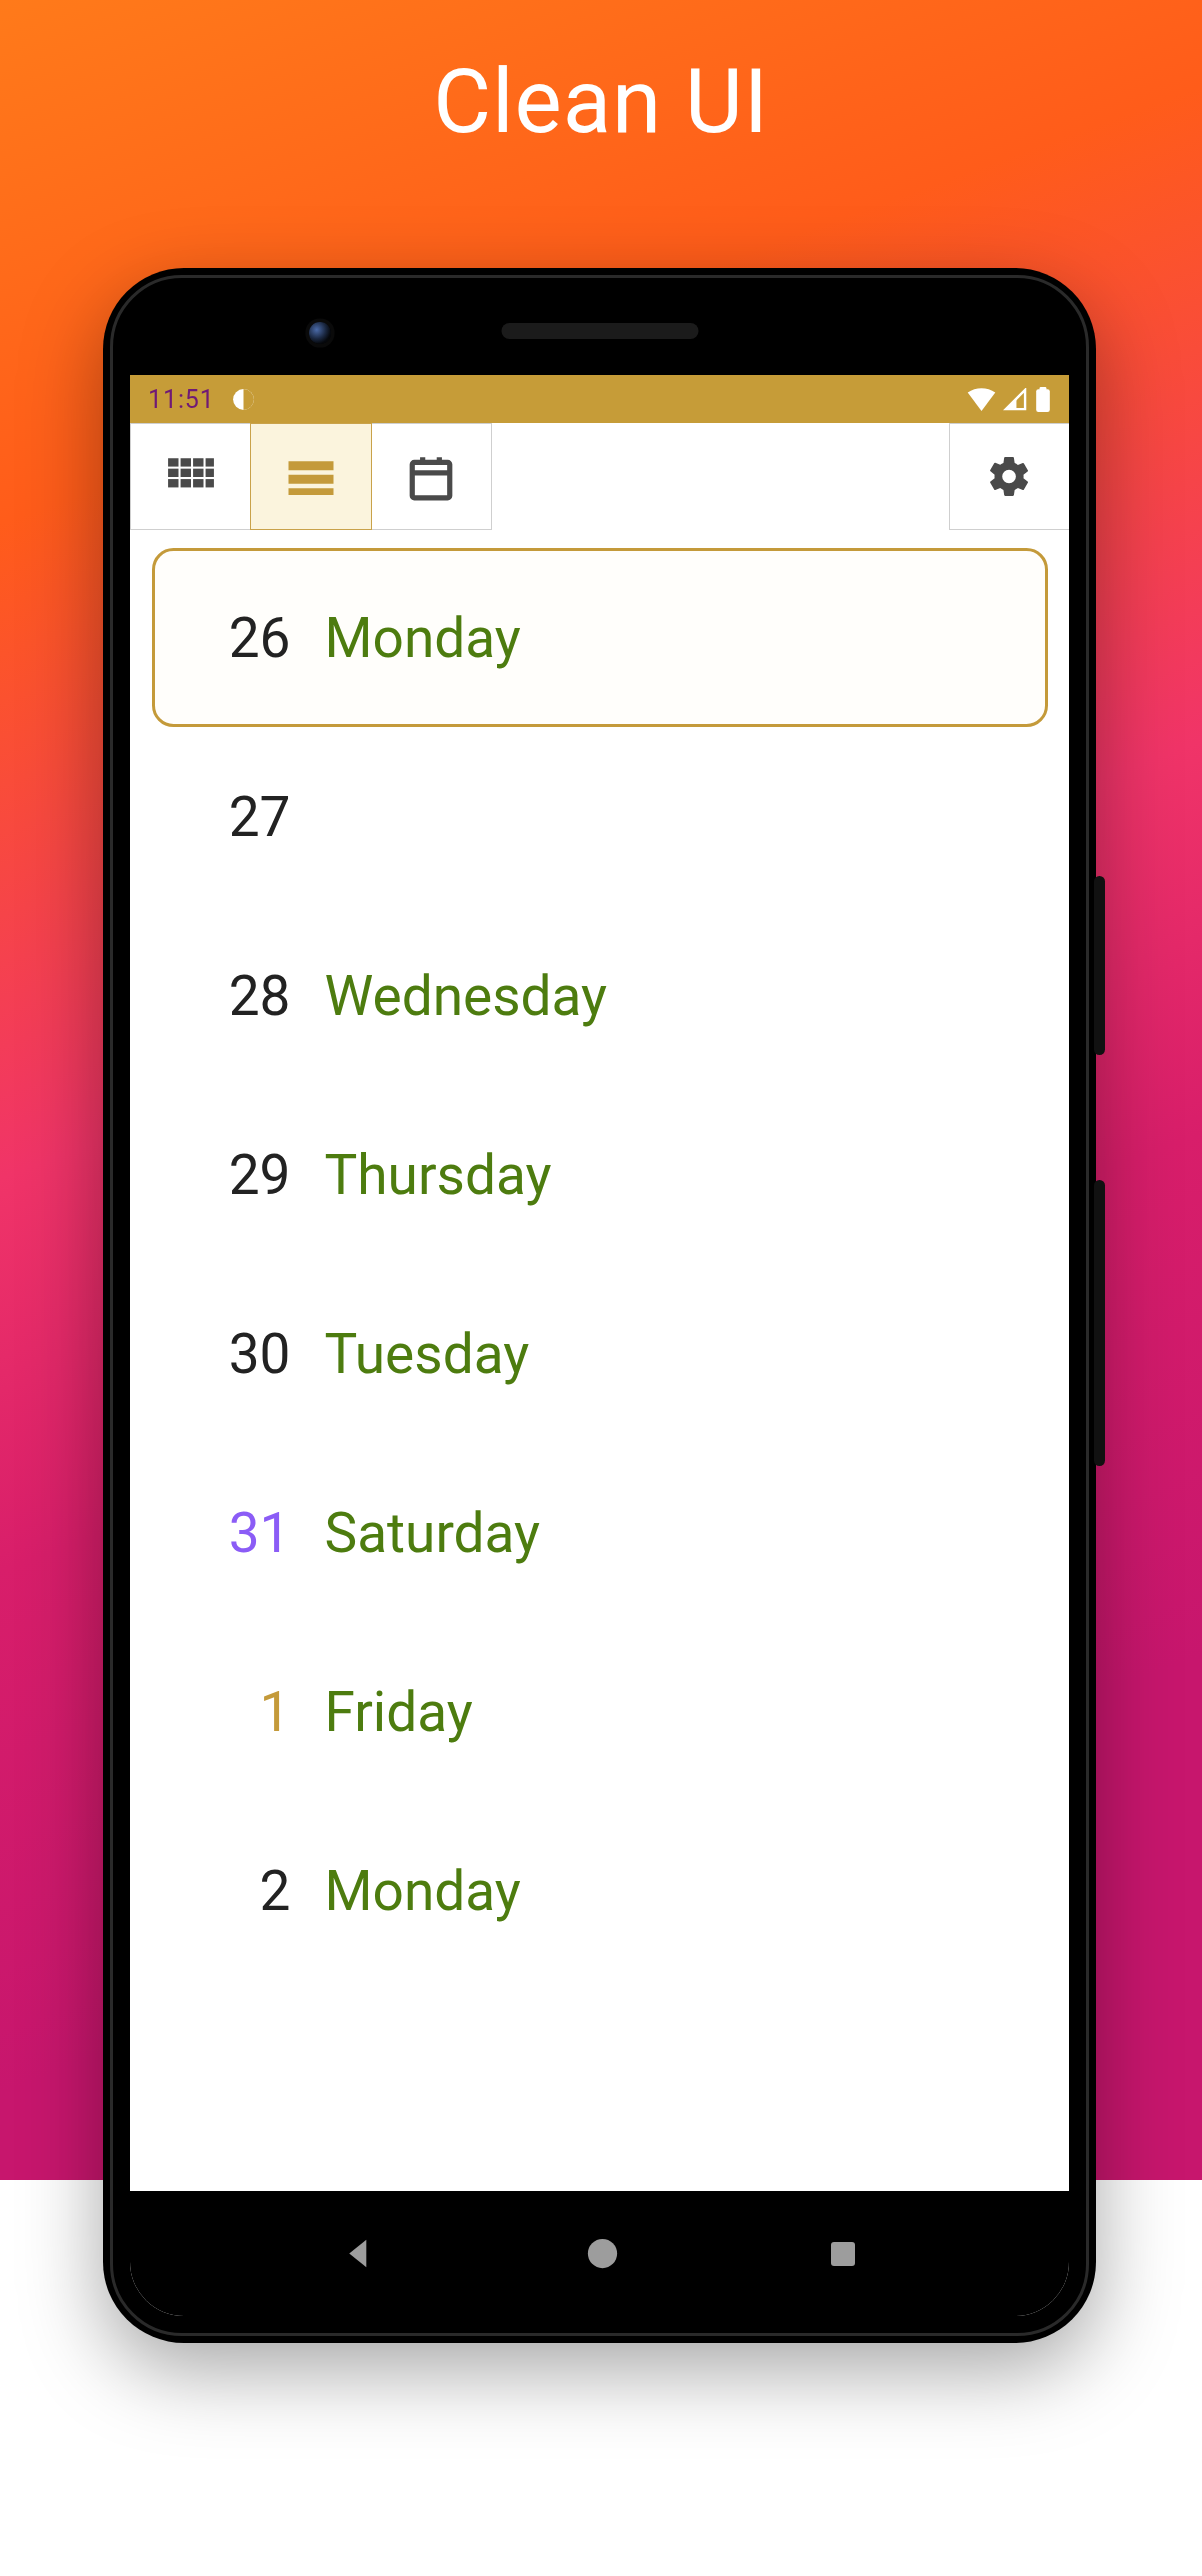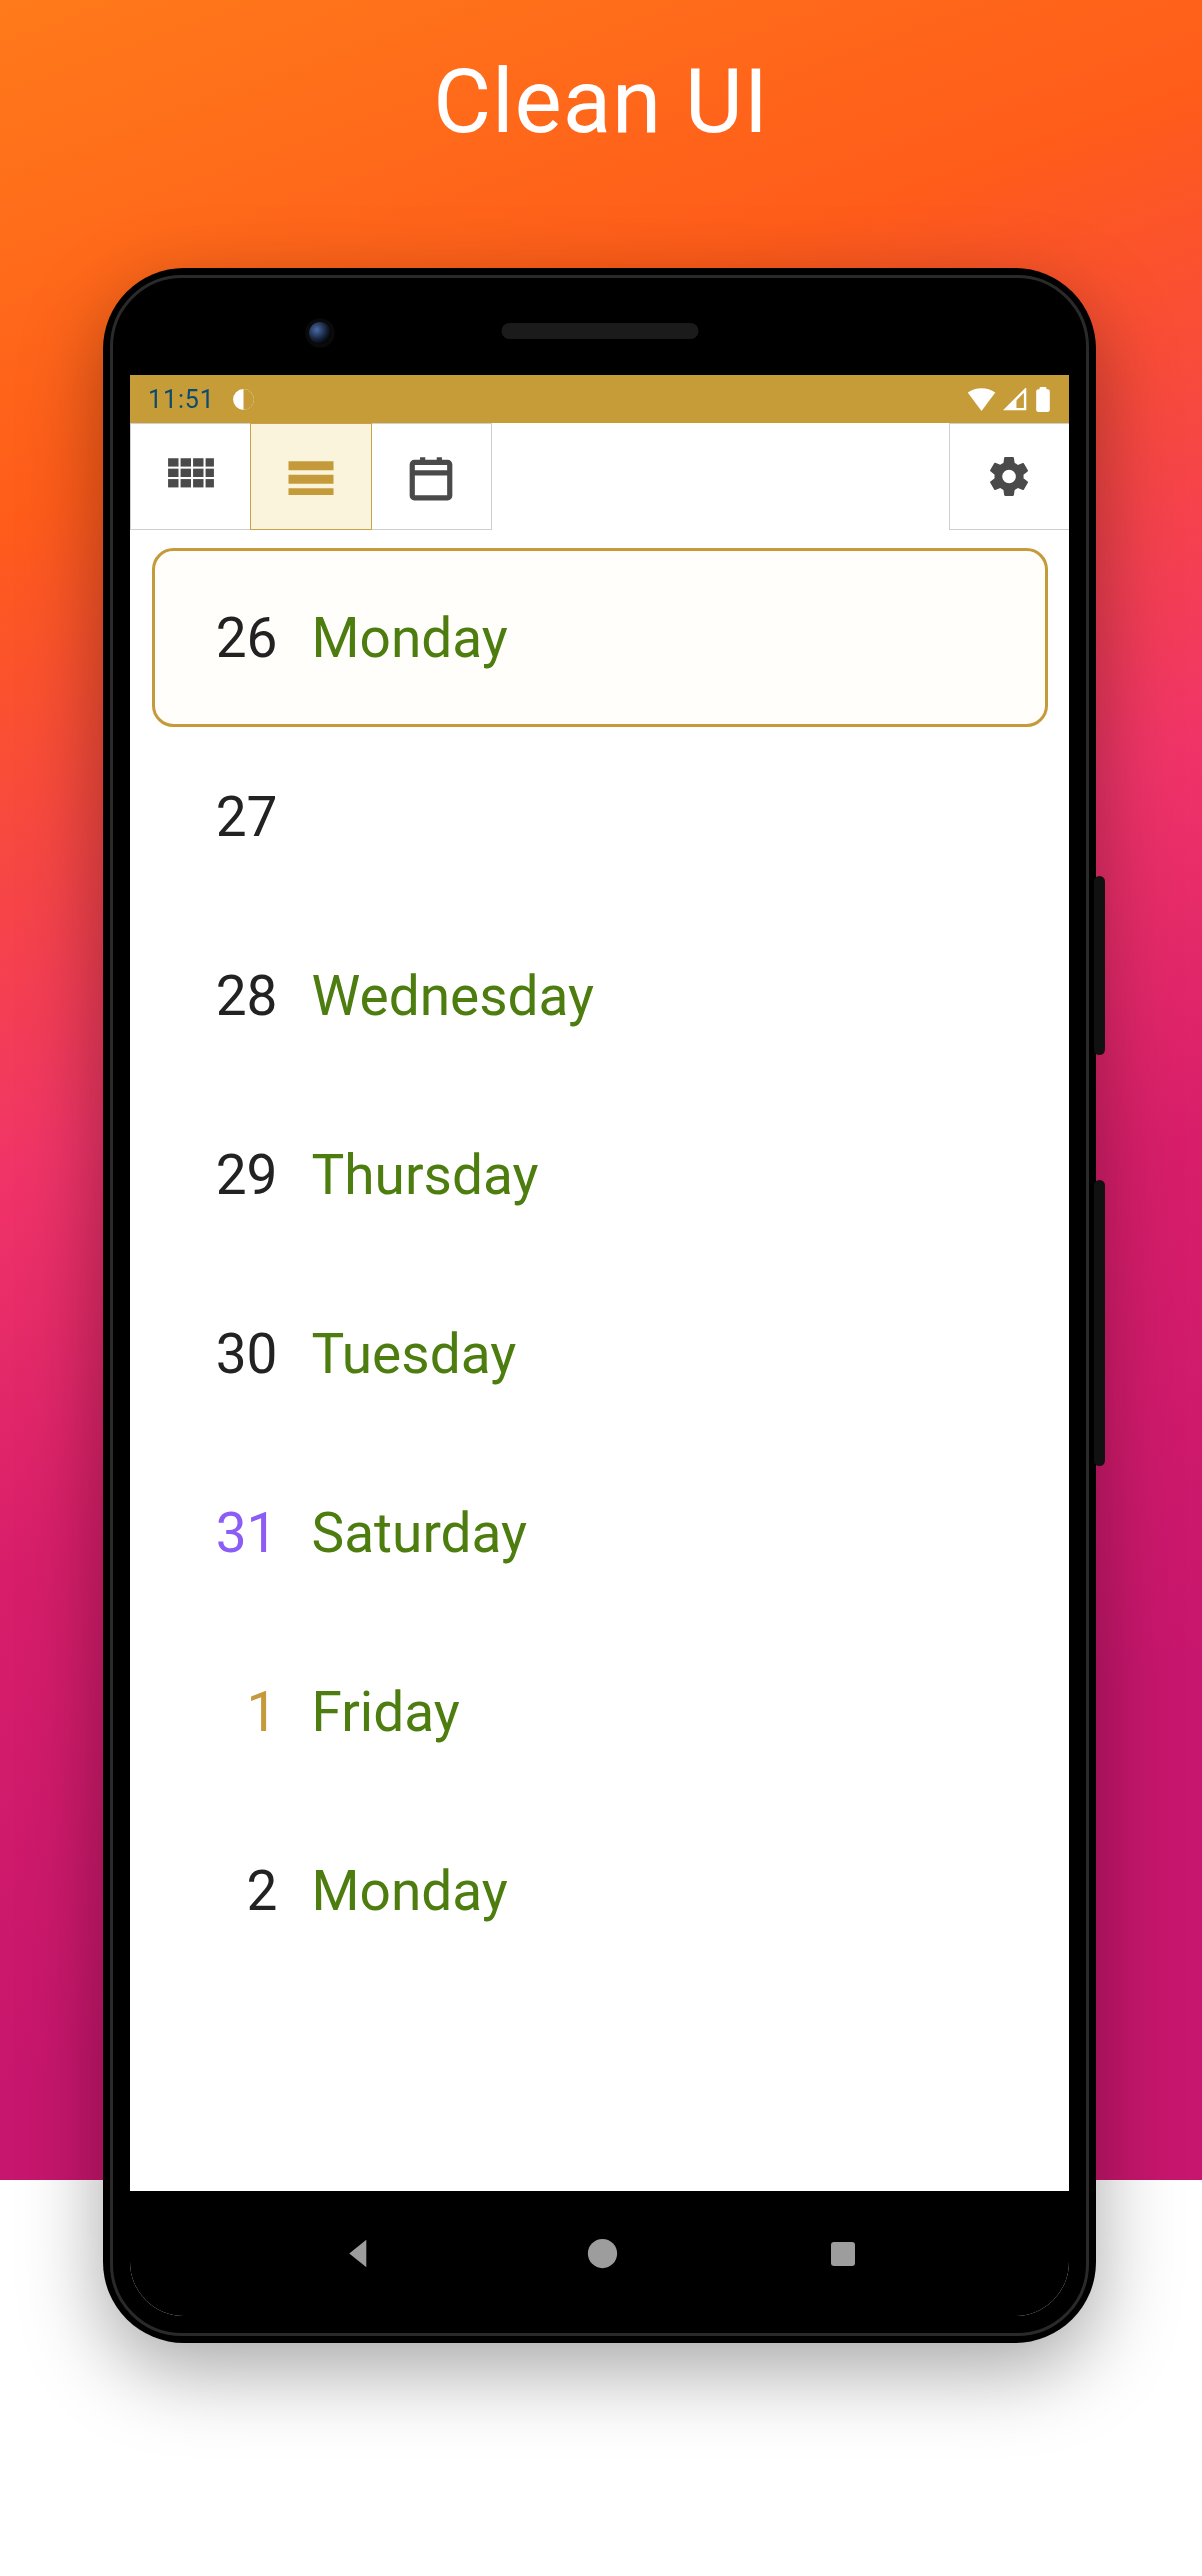--- a/index.html
+++ b/index.html
@@ -100,21 +100,21 @@
     overflow: hidden;
   }
 
   
   .statusbar {
     height: 48px;
     background: #c69c38;
     display: flex;
     align-items: center;
     padding: 0 18px;
-    color: #0c4a6e;
+    color: #701a75;
     font-size: 25px;
     font-weight: 400;
   }
   .status-time { margin-right: 16px; letter-spacing: 0.9px; }
   .status-icon-left svg { display:block; }
   .status-right { margin-left: auto; display:flex; align-items:center; gap:7.2px; }
   .status-right svg { display:block; }
 
   
   .tabbar {
@@ -144,21 +144,21 @@
   .tab.settings { margin-left:auto; }
 
   
   .daylist {
     padding: 18px 21.5px 0 21.5px;
   }
   .day-row {
     display: flex;
     align-items: center;
     height: 179px;
-    padding: 0 25px;
+    padding: 0 38px;
     border-radius: 21.5px;
     box-sizing: border-box;
     border: 3.6px solid transparent;
   }
   .day-row.today {
     border-color: #c49a3a;
     background: #fffefb;
   }
   .day-num {
     width: 98px;

